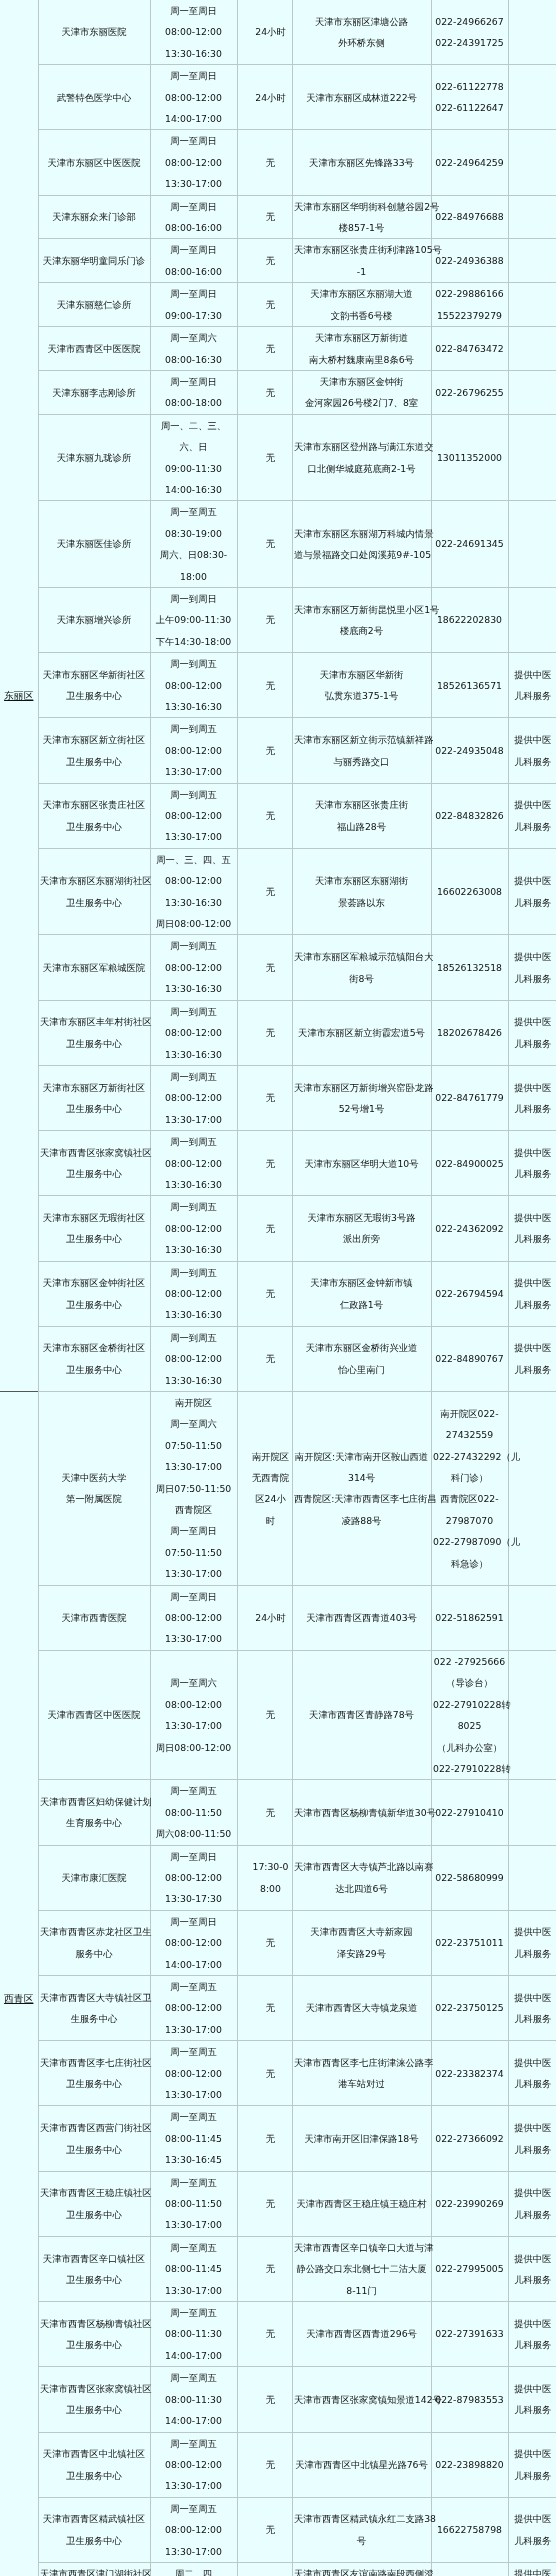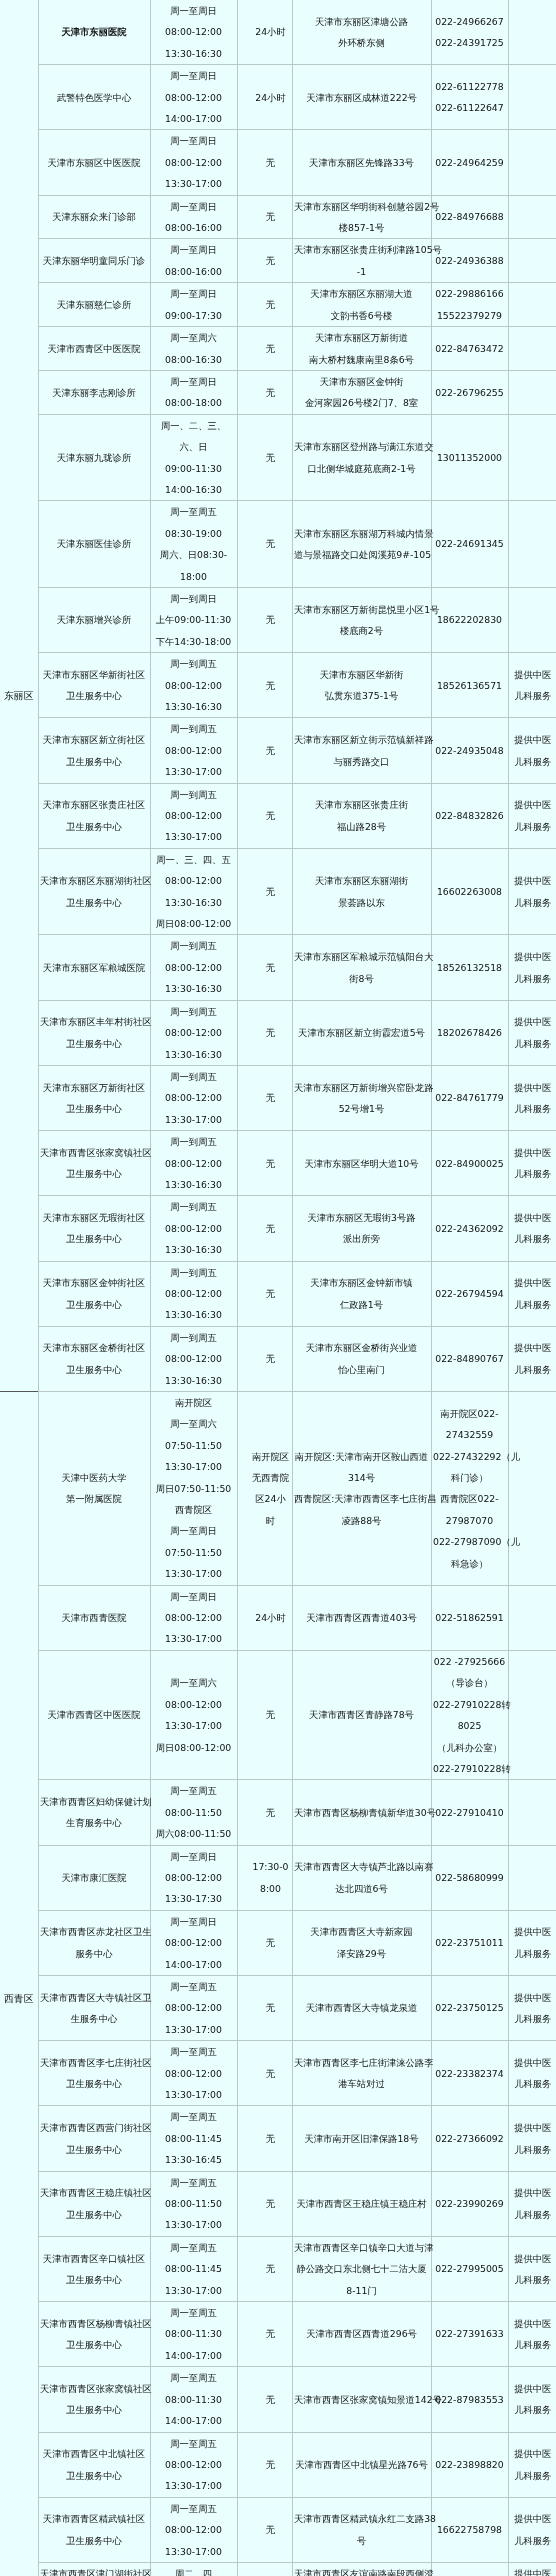--- a/index.html
+++ b/index.html
@@ -6,21 +6,21 @@
   body { width: 556px; font-family: "DejaVu Sans", "Liberation Sans", sans-serif; color: #111; }
   table { border-collapse: collapse; width: 556px; table-layout: fixed; background: #e9fefe; }
   col.c-district { width: 38px; }
   col.c-name { width: 112px; }
   col.c-hours { width: 87px; }
   col.c-emerg { width: 55px; }
   col.c-addr { width: 139px; }
   col.c-phone { width: 77px; }
   col.c-service { width: 49px; }
   td { border: 0.5px solid #b9c9c9; text-align: center; vertical-align: middle; font-size: 9.3px; line-height: 21.4px; padding: 0 1.5px; word-break: break-all; }
-  td.district { border-left: none; border-top: none; border-bottom: none; font-size: 9.8px; }
+  td.district { border-left: none; border-top: none; border-bottom: none; font-size: 9.8px; text-decoration: underline; }
   tr.group-start td { border-top: 1px solid #555; }
   tr.group-start td.district { border-top: 1px solid #555; }
   td.service { border-right: none; }
   .line { display: block; white-space: nowrap; }
   .wrap { display: block; white-space: normal; padding-left: 12px; }
 </style>
 </head>
 <body>
 
 <table>
@@ -29,21 +29,21 @@
       <col class="c-name">
       <col class="c-hours">
       <col class="c-emerg">
       <col class="c-addr">
       <col class="c-phone">
       <col class="c-service">
   </colgroup>
   <tbody id="tbody">
       <tr class="group-start">
         <td class="district" rowspan="22" style="border-top: none;">东丽区</td>
-        <td class="name" style="border-top: none; font-weight: bold;">
+        <td class="name" style="border-top: none;">
           <span class="line">天津市东丽医院</span>
         </td>
         <td class="hours" style="border-top: none;">
           <span class="line">周一至周日</span>
           <span class="line">08:00-12:00</span>
           <span class="line">13:30-16:30</span>
         </td>
         <td class="emerg" style="border-top: none;">
           <span class="wrap">24小时</span>
         </td>

